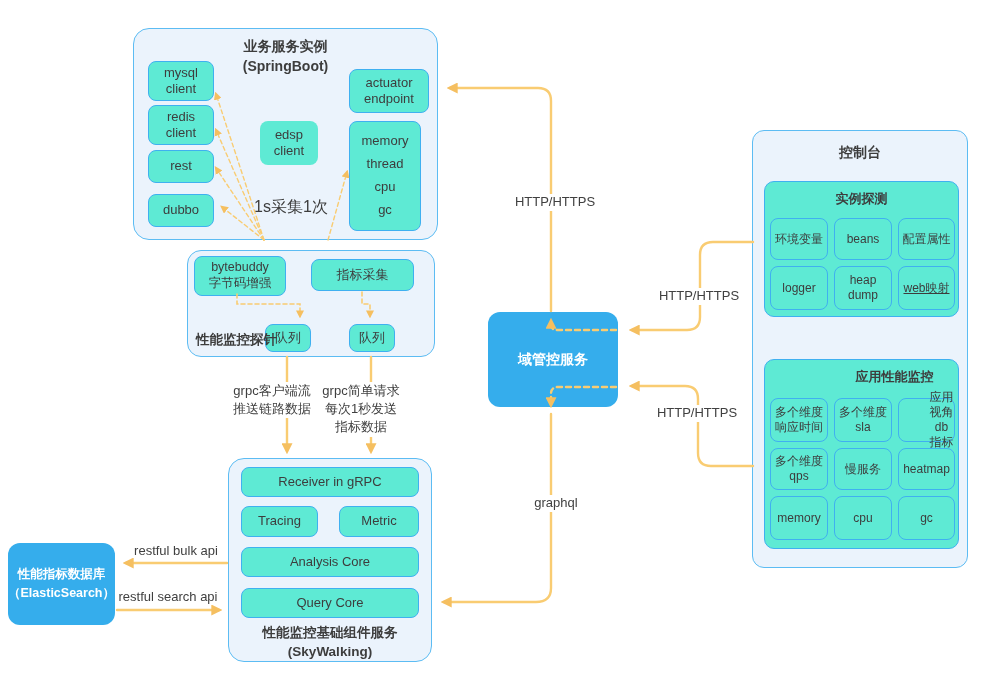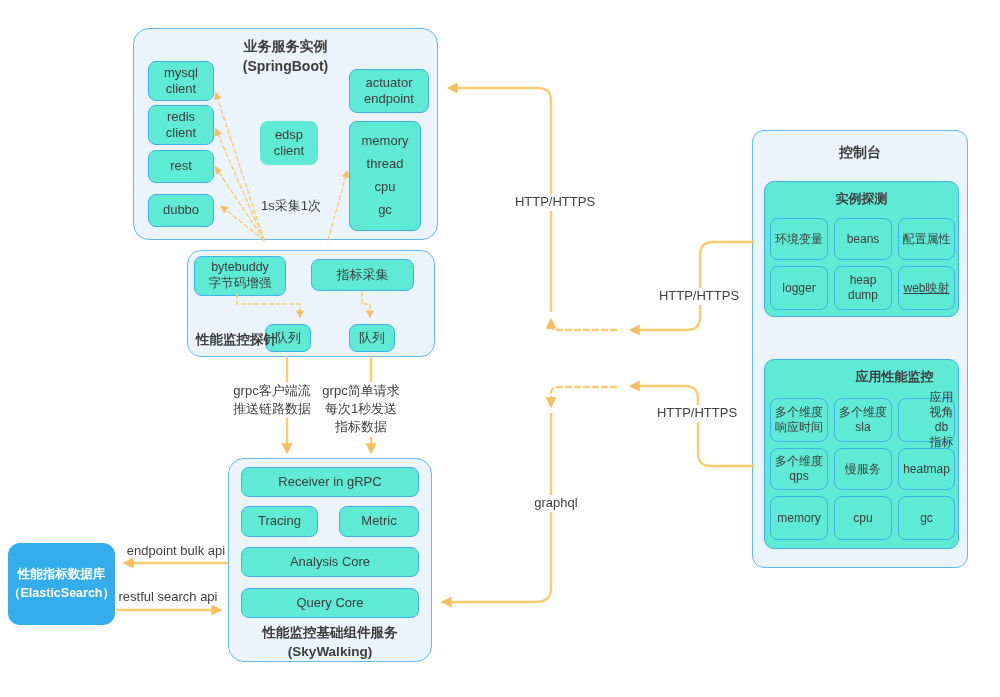--- a/index.html
+++ b/index.html
@@ -7,21 +7,21 @@
   .panel{position:absolute;background:#ebf3fc;border:1.5px solid #5cbcf3;border-radius:16px;box-sizing:border-box;}
   .wbox{position:absolute;background:#5eead4;border:1.5px solid #3fb0f0;border-radius:8px;box-sizing:border-box;
         display:flex;align-items:center;justify-content:center;text-align:center;
         font-size:13px;line-height:1.25;white-space:pre-line;color:#3d3d3d;}
   .noborder{border:none;}
   .bluebox{position:absolute;background:#35adec;border-radius:12px;display:flex;align-items:center;justify-content:center;
         text-align:center;color:#fff;font-weight:600;white-space:pre-line;line-height:1.55;}
   .ptitle{position:absolute;width:100%;text-align:center;font-weight:700;font-size:14px;line-height:1.4;white-space:pre-line;}
   .stitle{position:absolute;width:100%;text-align:center;font-weight:700;font-size:13px;}
   .lbl{position:absolute;font-size:13px;color:#404040;text-align:center;white-space:pre-line;line-height:1.3;background:#fff;}
-  .note{position:absolute;font-size:13px;color:#3d3d3d;text-align:center;}
+  .note{position:absolute;font-size:16px;color:#3d3d3d;text-align:center;}
   .blabel{position:absolute;font-weight:700;font-size:13.5px;}
   svg{position:absolute;left:0;top:0;}
   .small{font-size:12px;}
 </style>
 </head>
 <body>
 
 <div id="canvas">
 
   <div class="panel" style="left:133px;top:28px;width:305px;height:212px;">
@@ -61,20 +61,21 @@
     <div class="wbox" style="left:110px;top:47px;width:80px;height:31px;">Metric</div>
     <div class="wbox" style="left:12px;top:88px;width:178px;height:30px;">Analysis Core</div>
     <div class="wbox" style="left:12px;top:129px;width:178px;height:30px;">Query Core</div>
     <div class="ptitle" style="top:165px;font-size:13.5px;">性能监控基础组件服务
 (SkyWalking)</div>
   </div>
 
   <div class="bluebox" style="left:8px;top:543px;width:107px;height:82px;font-size:12.5px;font-weight:600;">性能指标数据库
 （ElasticSearch）</div>
 
+  <div class="bluebox" style="left:488px;top:312px;width:130px;height:95px;font-size:14px;">域管控服务</div>
 
   <div class="panel" style="left:752px;top:130px;width:216px;height:438px;border-radius:12px;">
     <div class="ptitle" style="top:12px;">控制台</div>
     <div class="wbox" style="left:11px;top:50px;width:195px;height:136px;border-radius:10px;display:block;">
       <div class="stitle" style="top:9px;">实例探测</div>
       <div class="wbox small" style="left:5px;top:36px;width:58px;height:42px;">环境变量</div>
       <div class="wbox small" style="left:69px;top:36px;width:58px;height:42px;">beans</div>
       <div class="wbox small" style="left:133px;top:36px;width:57px;height:42px;">配置属性</div>
       <div class="wbox small" style="left:5px;top:84px;width:58px;height:44px;">logger</div>
       <div class="wbox small" style="left:69px;top:84px;width:58px;height:44px;">heap
@@ -142,16 +143,16 @@
 
   <div class="lbl" style="left:505px;top:194px;width:100px;">HTTP/HTTPS</div>
   <div class="lbl" style="left:652px;top:288px;width:94px;">HTTP/HTTPS</div>
   <div class="lbl" style="left:650px;top:405px;width:94px;">HTTP/HTTPS</div>
   <div class="lbl" style="left:527px;top:495px;width:58px;">graphql</div>
   <div class="lbl" style="left:226px;top:382px;width:92px;line-height:1.4;">grpc客户端流
 推送链路数据</div>
   <div class="lbl" style="left:316px;top:382px;width:90px;line-height:1.4;">grpc简单请求
 每次1秒发送
 指标数据</div>
-  <div class="lbl" style="left:126px;top:543px;width:100px;background:transparent;">endpoint bulk api</div>
+  <div class="lbl" style="left:126px;top:543px;width:100px;background:transparent;">restful bulk api</div>
   <div class="lbl" style="left:112px;top:589px;width:112px;background:transparent;">restful search api</div>
 
 </div>
 
 </body></html>

